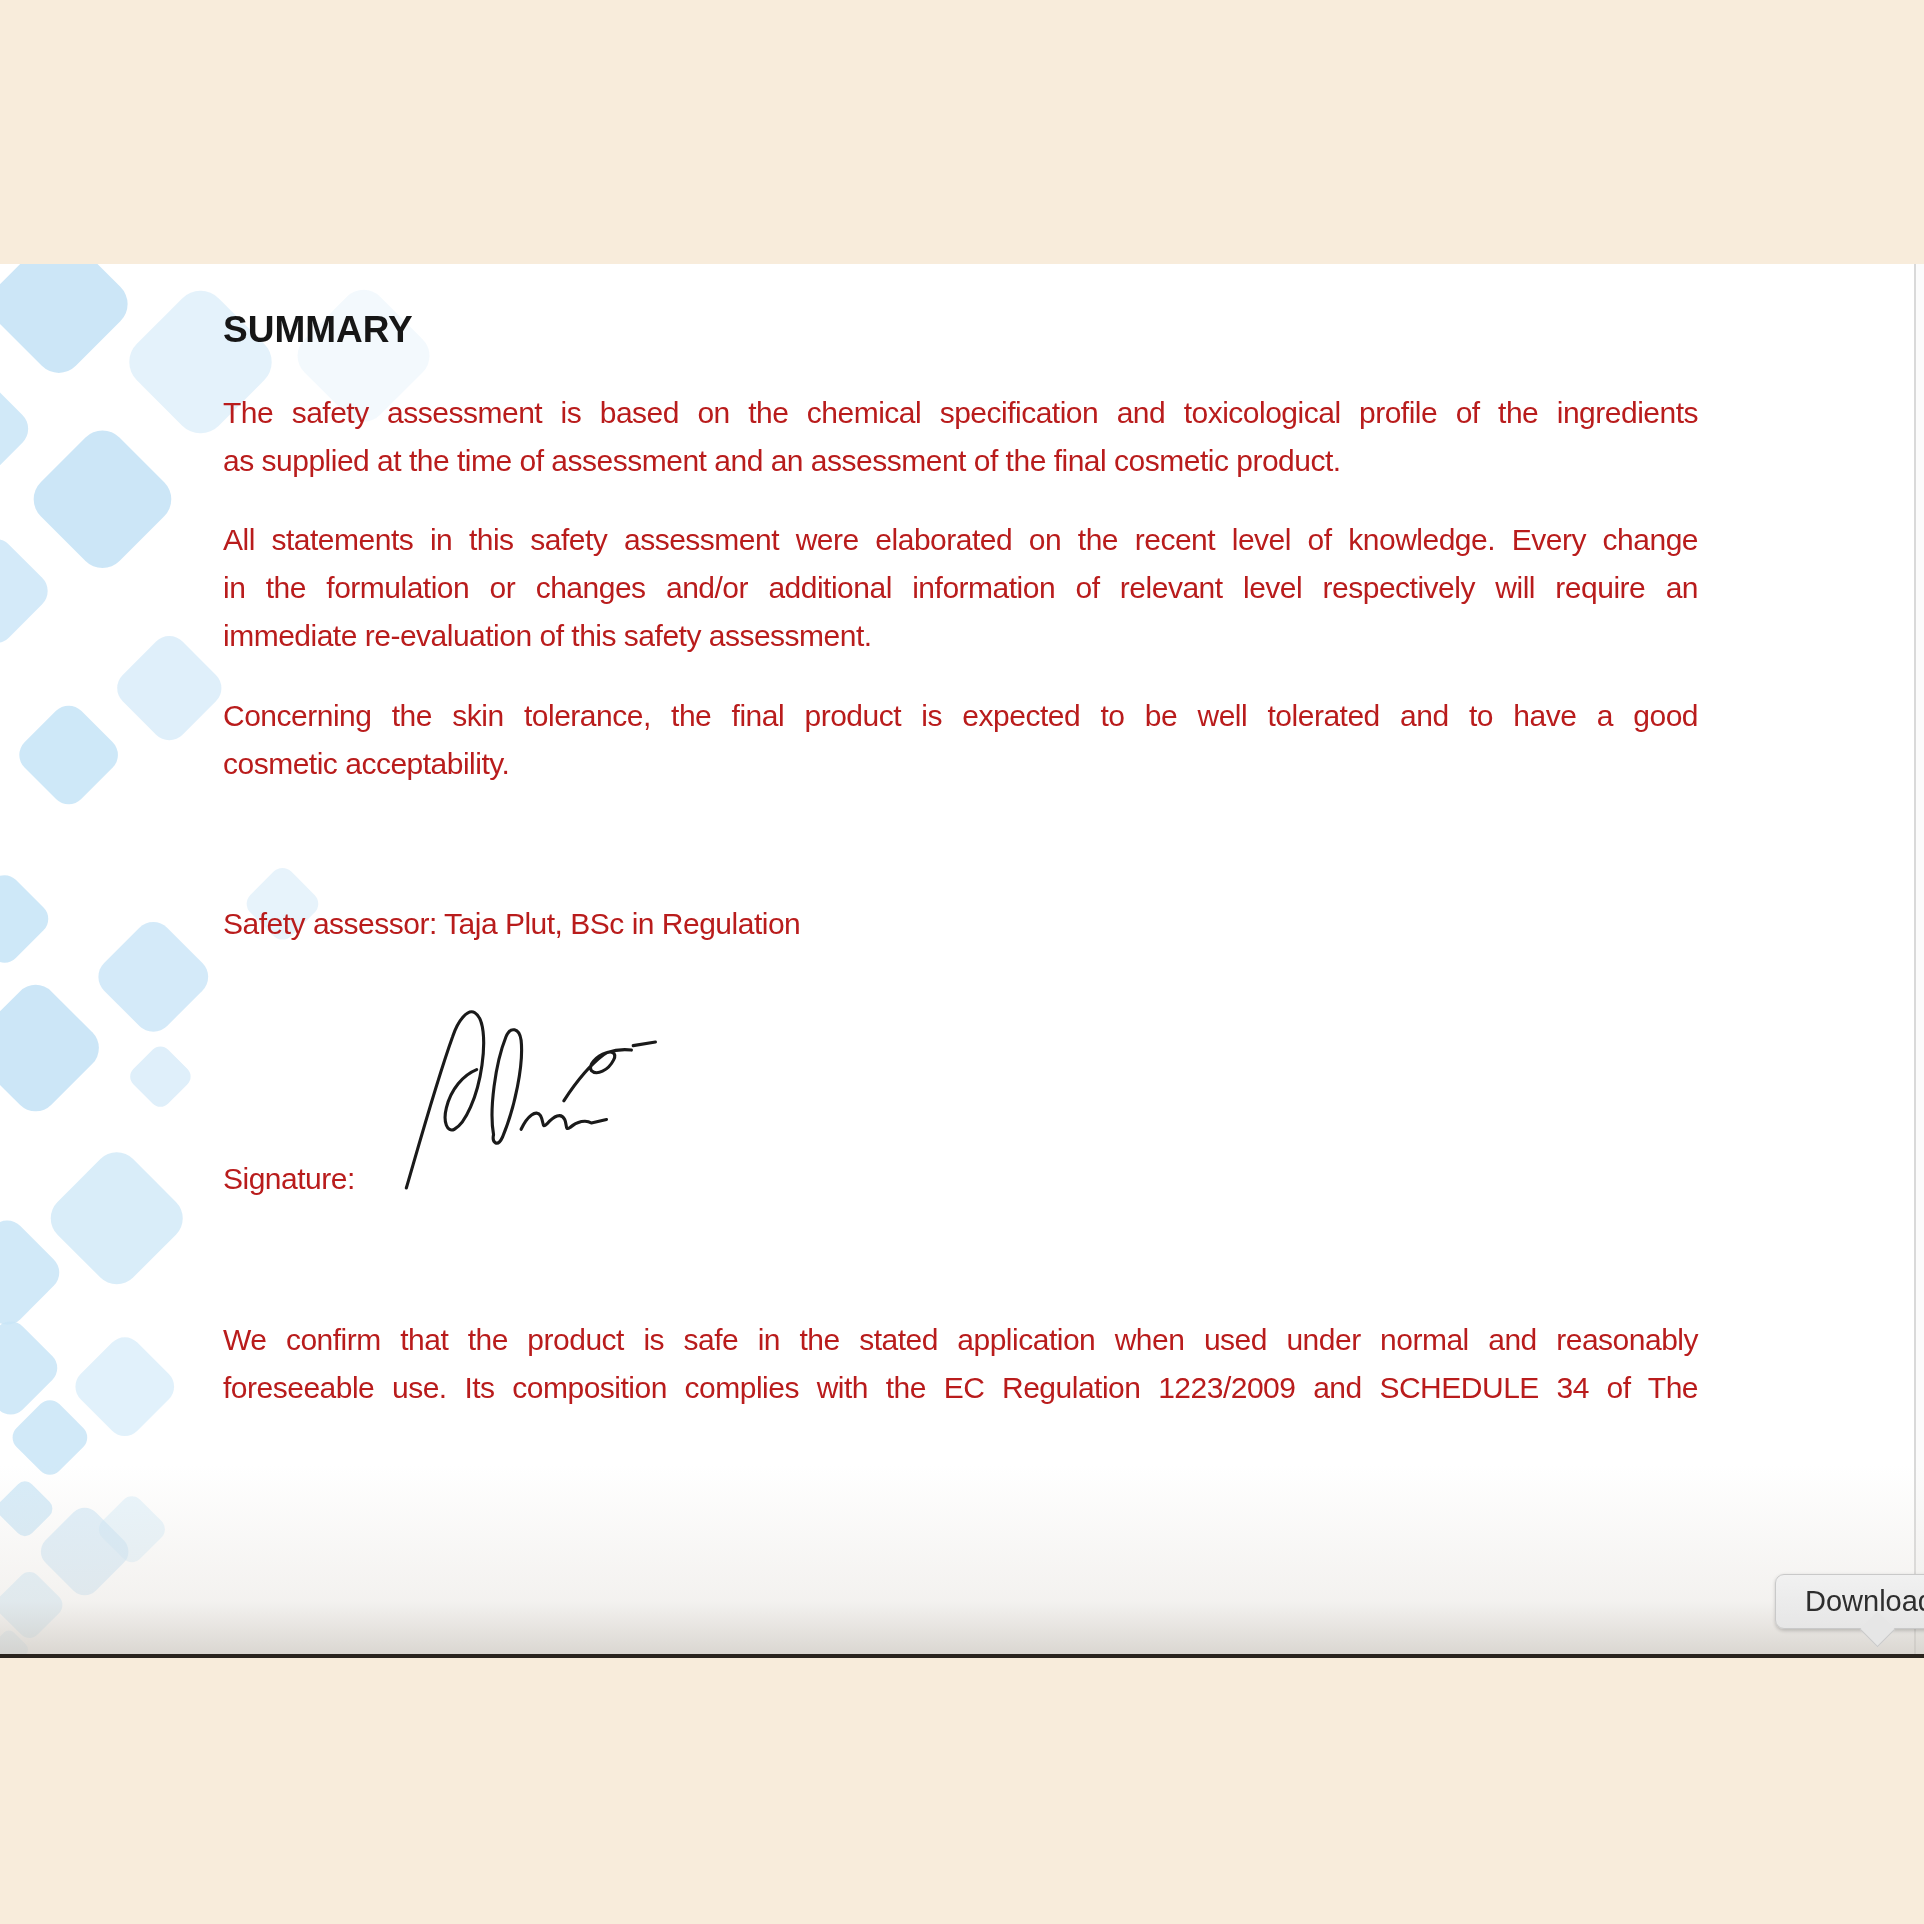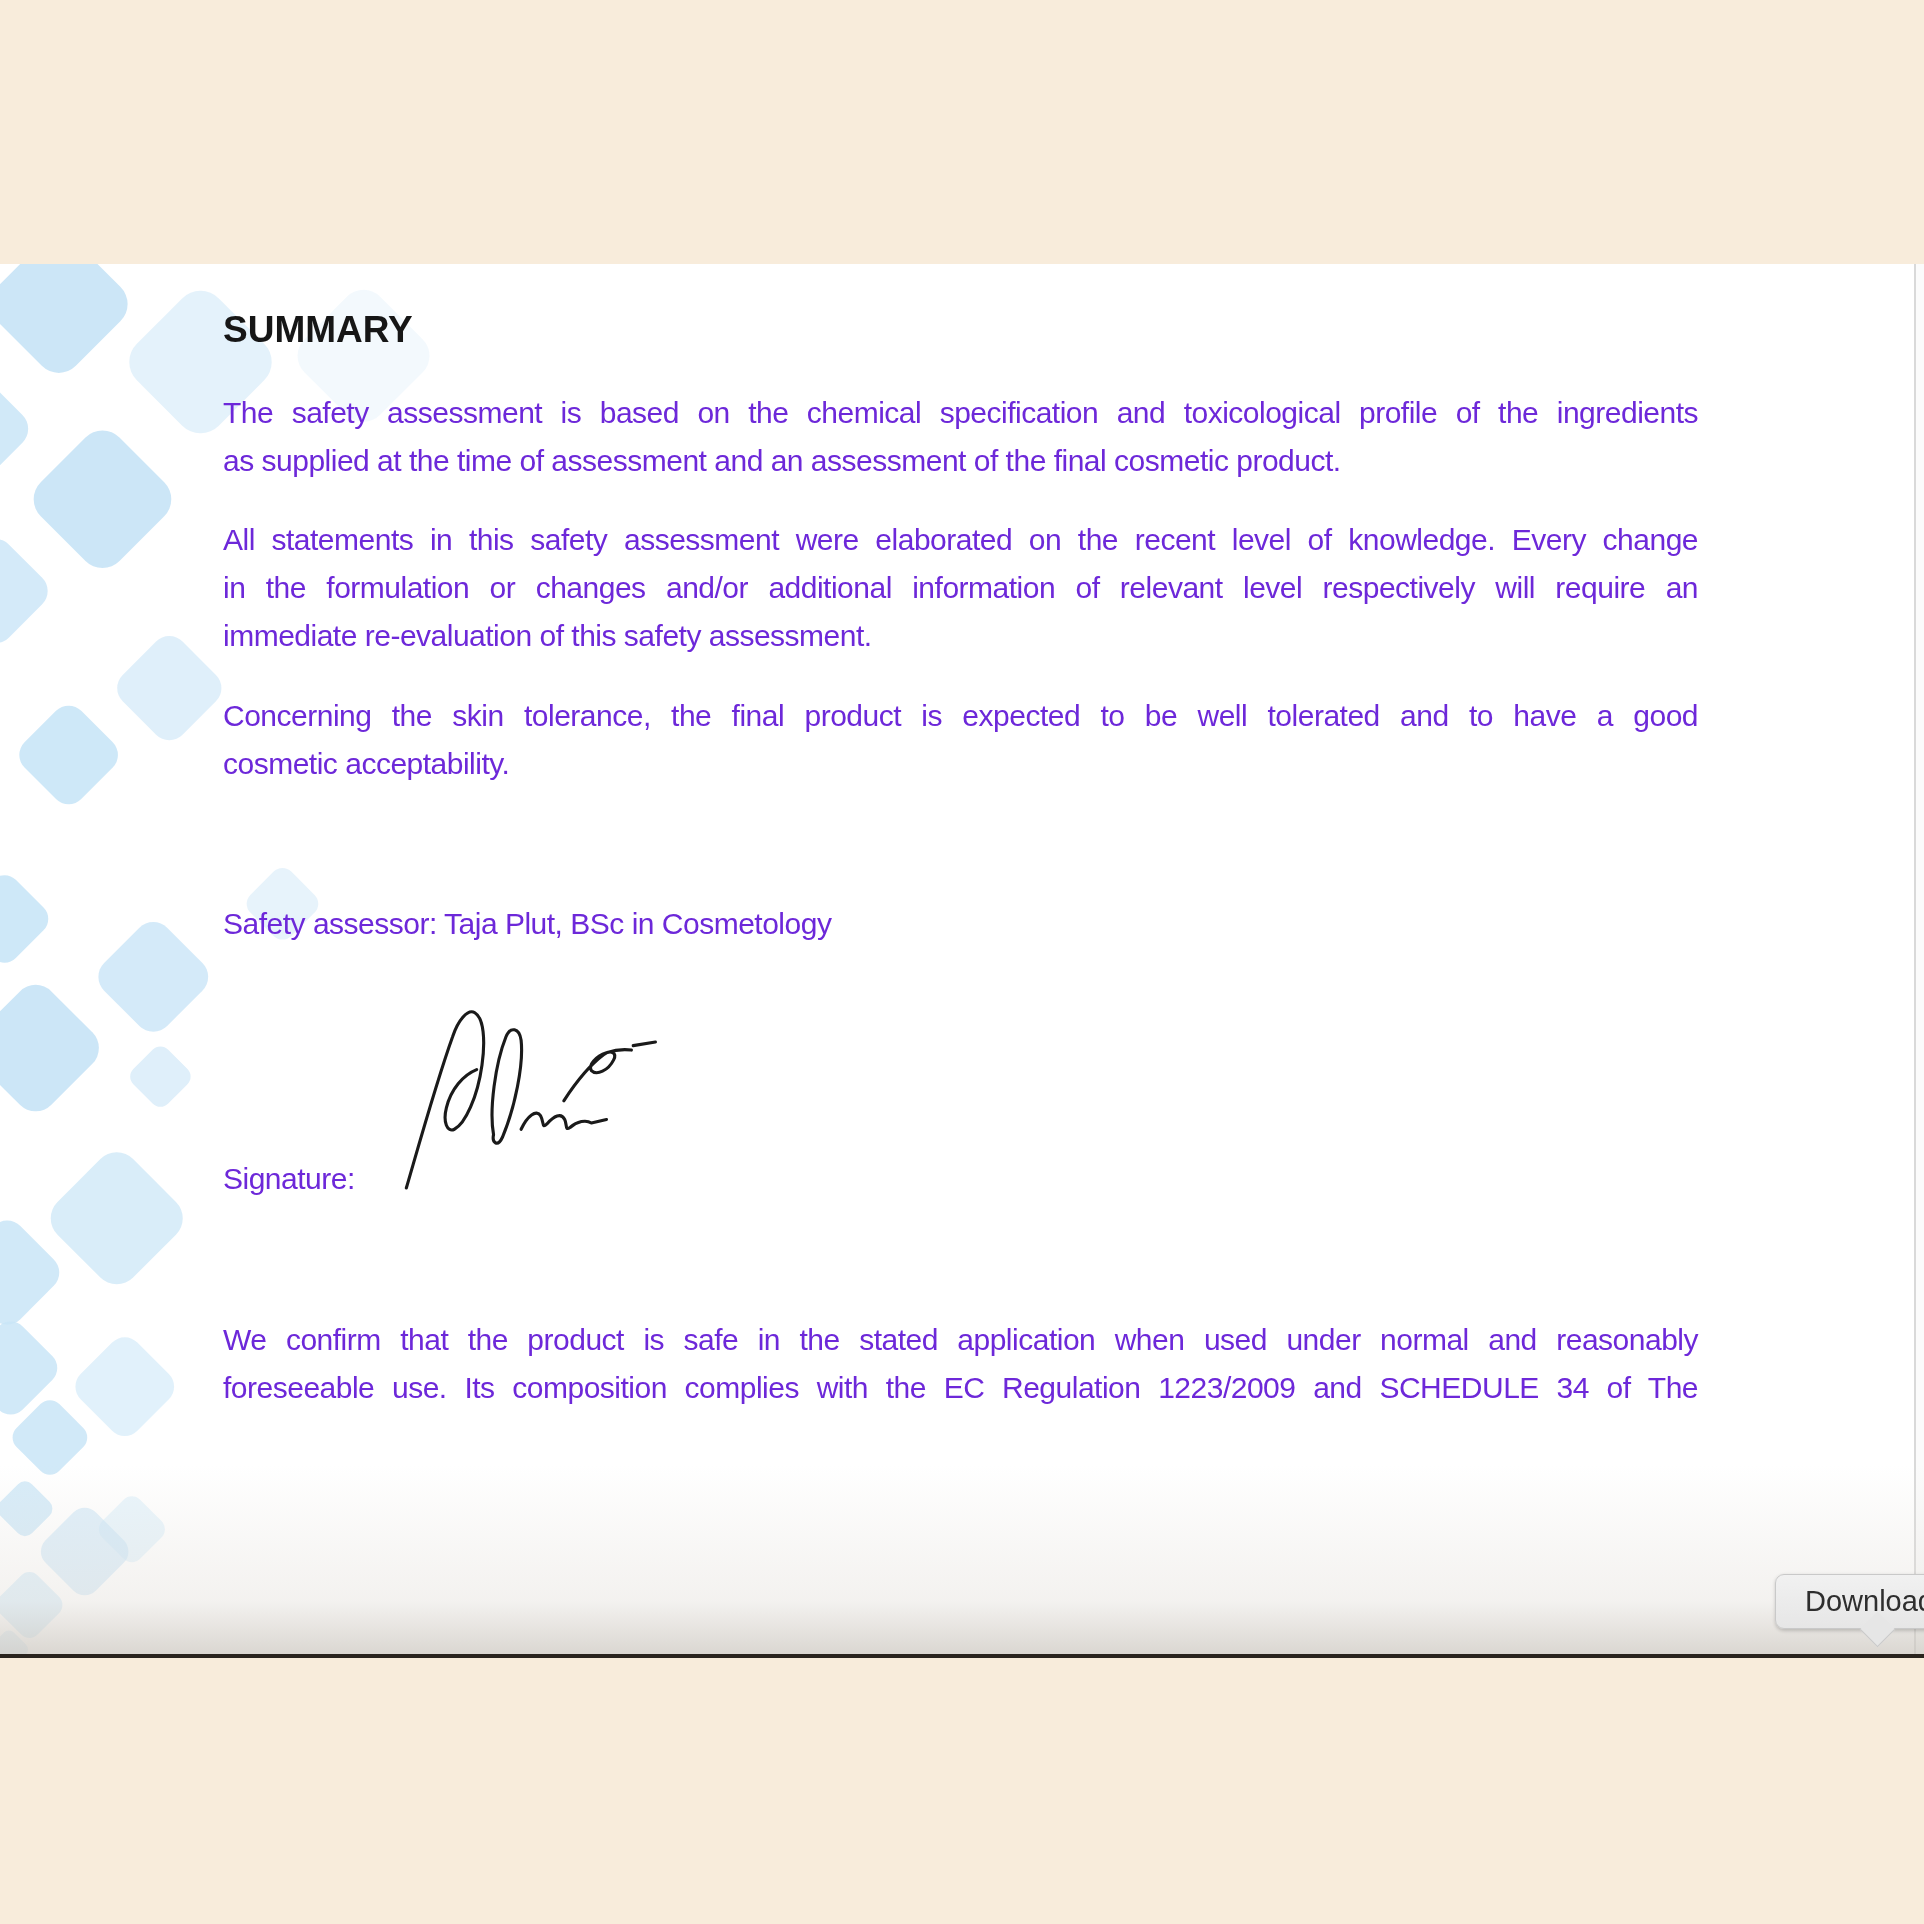--- a/index.html
+++ b/index.html
@@ -19,21 +19,21 @@
   .groove-hl{position:absolute;top:0;left:1916px;width:9px;height:1390px;
           background:#fbfbfb;}
   
   .bottom-fade{position:absolute;left:0;top:1201px;width:1925px;height:189px;
      background:linear-gradient(180deg,rgba(255,255,255,0) 0%,
                 rgba(224,220,214,.38) 72%,rgba(203,198,190,.7) 100%);}
   
   .heading{position:absolute;left:223px;top:45px;margin:0;
            font-size:37px;font-weight:bold;color:#161616;line-height:41px;}
   .line{position:absolute;left:223px;width:1475px;height:48px;
-        font-size:30px;line-height:48px;color:#6d28d9;letter-spacing:-0.5px;
+        font-size:30px;line-height:48px;color:#b91c1c;letter-spacing:-0.5px;
         white-space:nowrap;}
   .just{white-space:normal;text-align:justify;text-align-last:justify;}
   
   .signature{position:absolute;left:401px;top:712px;}
   
   .divider{position:absolute;left:0;top:1654px;width:1925px;height:4.5px;
            background:#2a241e;}
   
   .tooltip{position:absolute;left:1775px;top:1310px;height:55px;width:214px;
      background:linear-gradient(180deg,#f1f1f1 0%,#e6e6e6 100%);
@@ -90,21 +90,21 @@
     <div class="line just" style="top:125px">The safety assessment is based on the chemical specification and toxicological profile of the ingredients</div>
     <div class="line just" style="top:252px">All statements in this safety assessment were elaborated on the recent level of knowledge. Every change</div>
 
     <div class="line" style="top:173px">as supplied at the time of assessment and an assessment of the final cosmetic product.</div>
     <div class="line just" style="top:300px">in the formulation or changes and/or additional information of relevant level respectively will require an</div>
     <div class="line" style="top:348px">immediate re-evaluation of this safety assessment.</div>
 
     <div class="line just" style="top:428px">Concerning the skin tolerance, the final product is expected to be well tolerated and to have a good</div>
     <div class="line" style="top:476px">cosmetic acceptability.</div>
 
-    <div class="line" style="top:636px">Safety assessor: Taja Plut, BSc in Cosmetology</div>
+    <div class="line" style="top:636px">Safety assessor: Taja Plut, BSc in Regulation</div>
 
     <svg class="signature" width="258" height="214" viewBox="0 0 290 240">
       <g fill="none" stroke="#1a1a1a" stroke-width="3.5" stroke-linecap="round" stroke-linejoin="round">
         <path d="M 6 238 C 20 190 40 118 58 68 C 64 50 75 36 83 41 C 93 47 95 72 91 100 C 86 136 72 166 60 172 C 52 176 47 164 51 148 C 56 127 70 111 85 105"></path>
         <path d="M 104 178 C 99 150 106 98 118 68 C 123 56 133 58 135 72 C 138 99 128 148 114 181 C 109 192 102 188 104 178"></path>
         <path d="M 135 172 C 142 157 152 149 157 157 C 161 164 158 172 164 166 C 172 157 180 153 184 161 C 187 167 184 174 190 170 C 198 163 208 161 214 165 L 231 161"></path>
         <path d="M 183 140 C 196 120 212 100 228 88 C 236 82 243 86 239 94 C 233 106 220 112 214 106 C 210 100 219 90 231 86 C 243 82 252 82 259 83 M 261 78 L 286 74"></path>
       </g>
     </svg>
 

